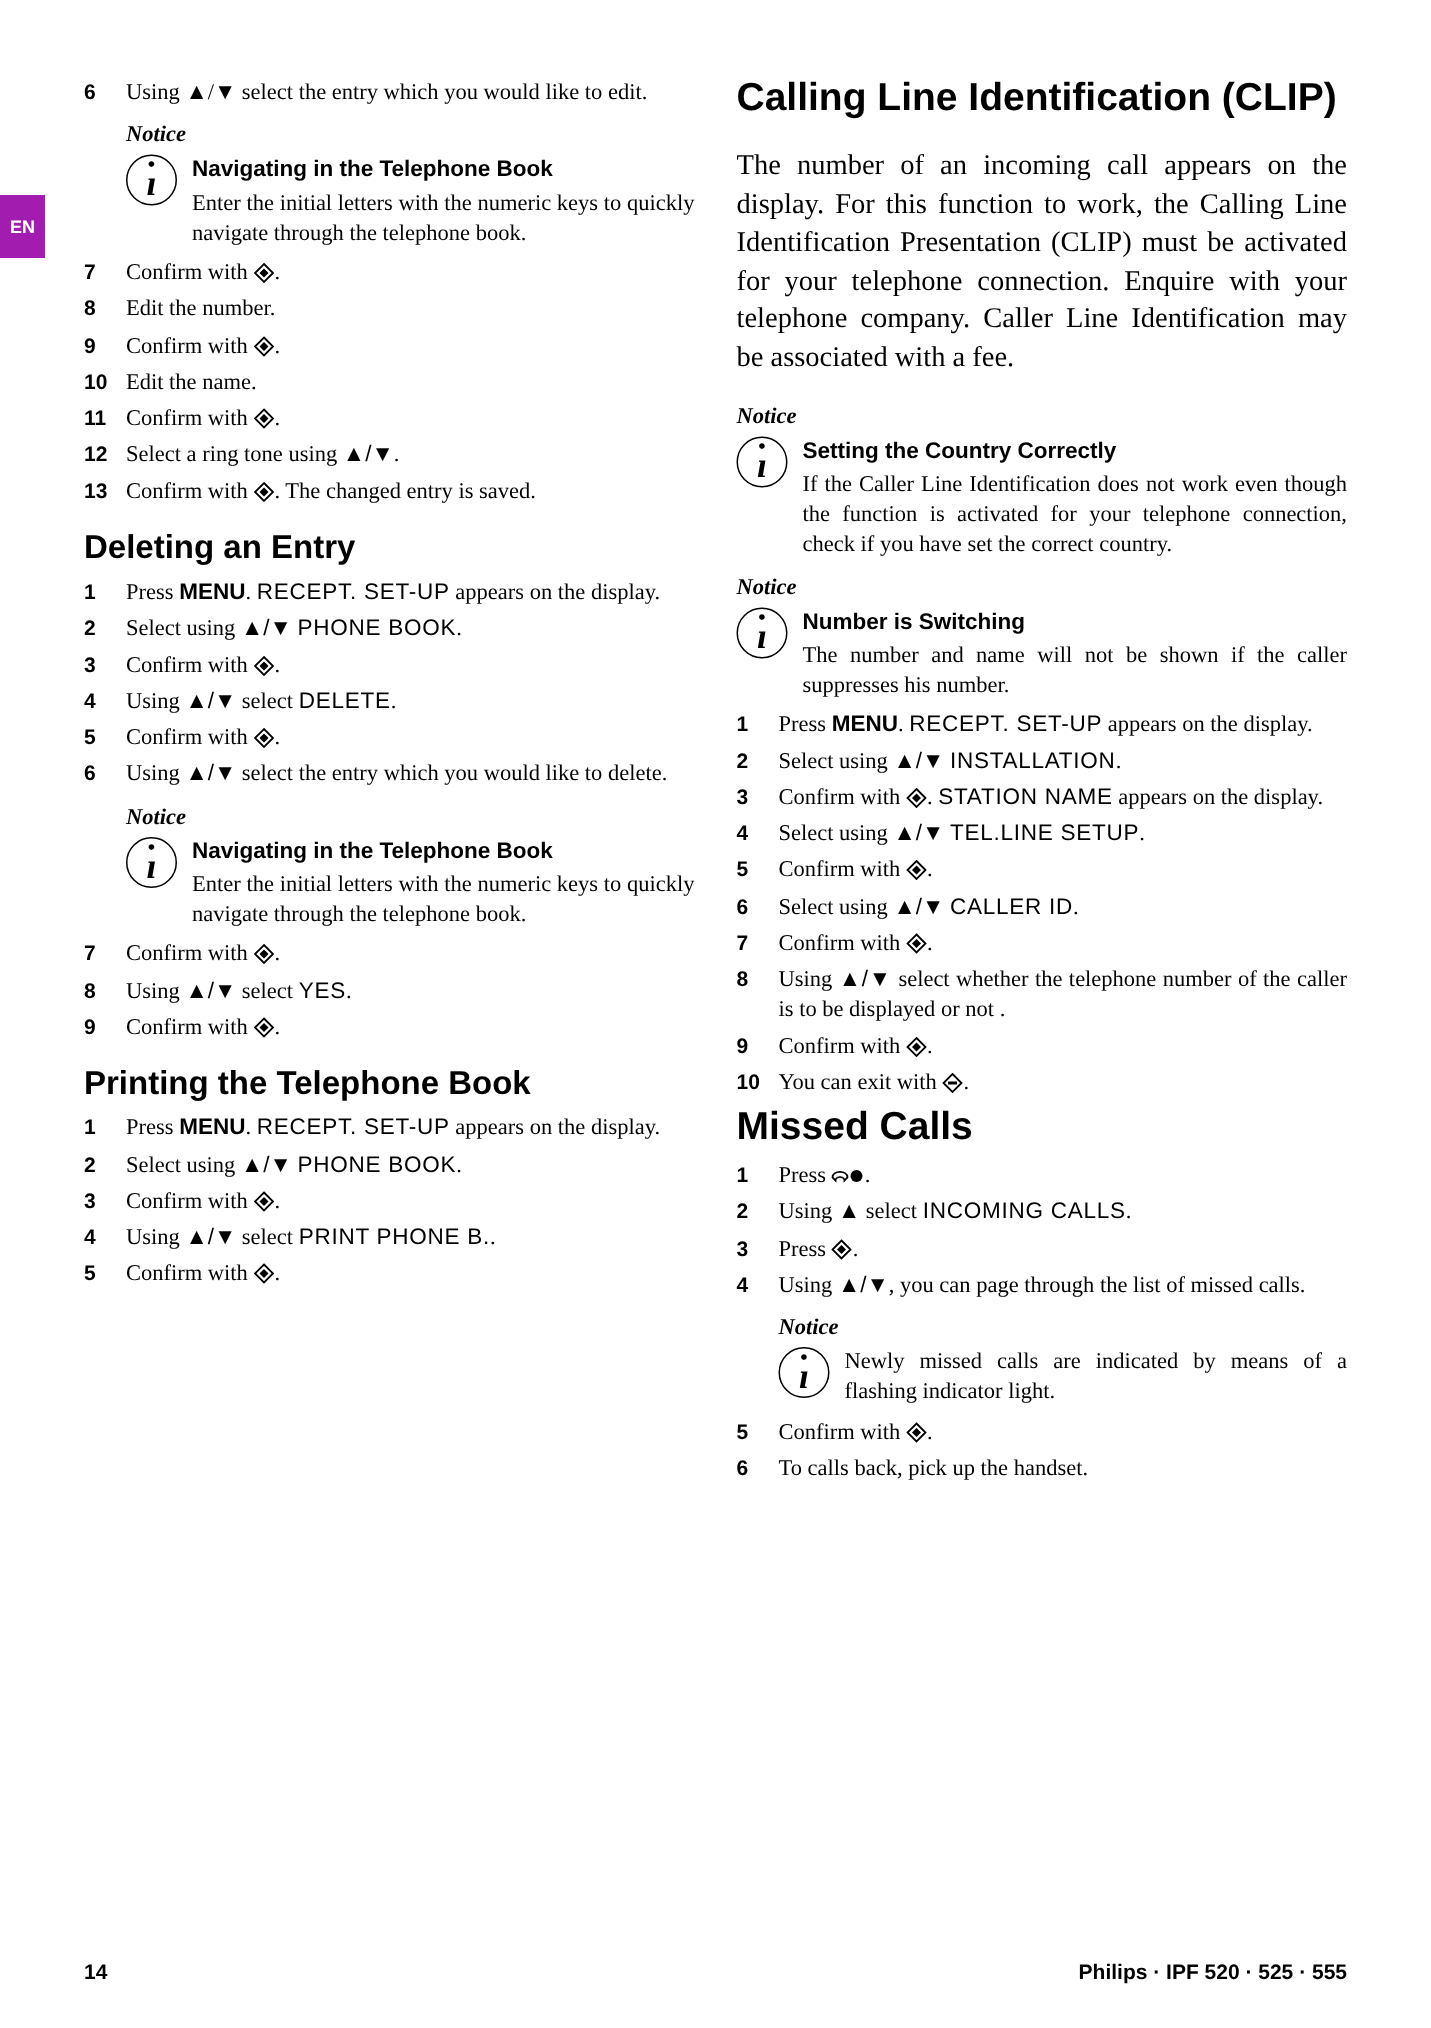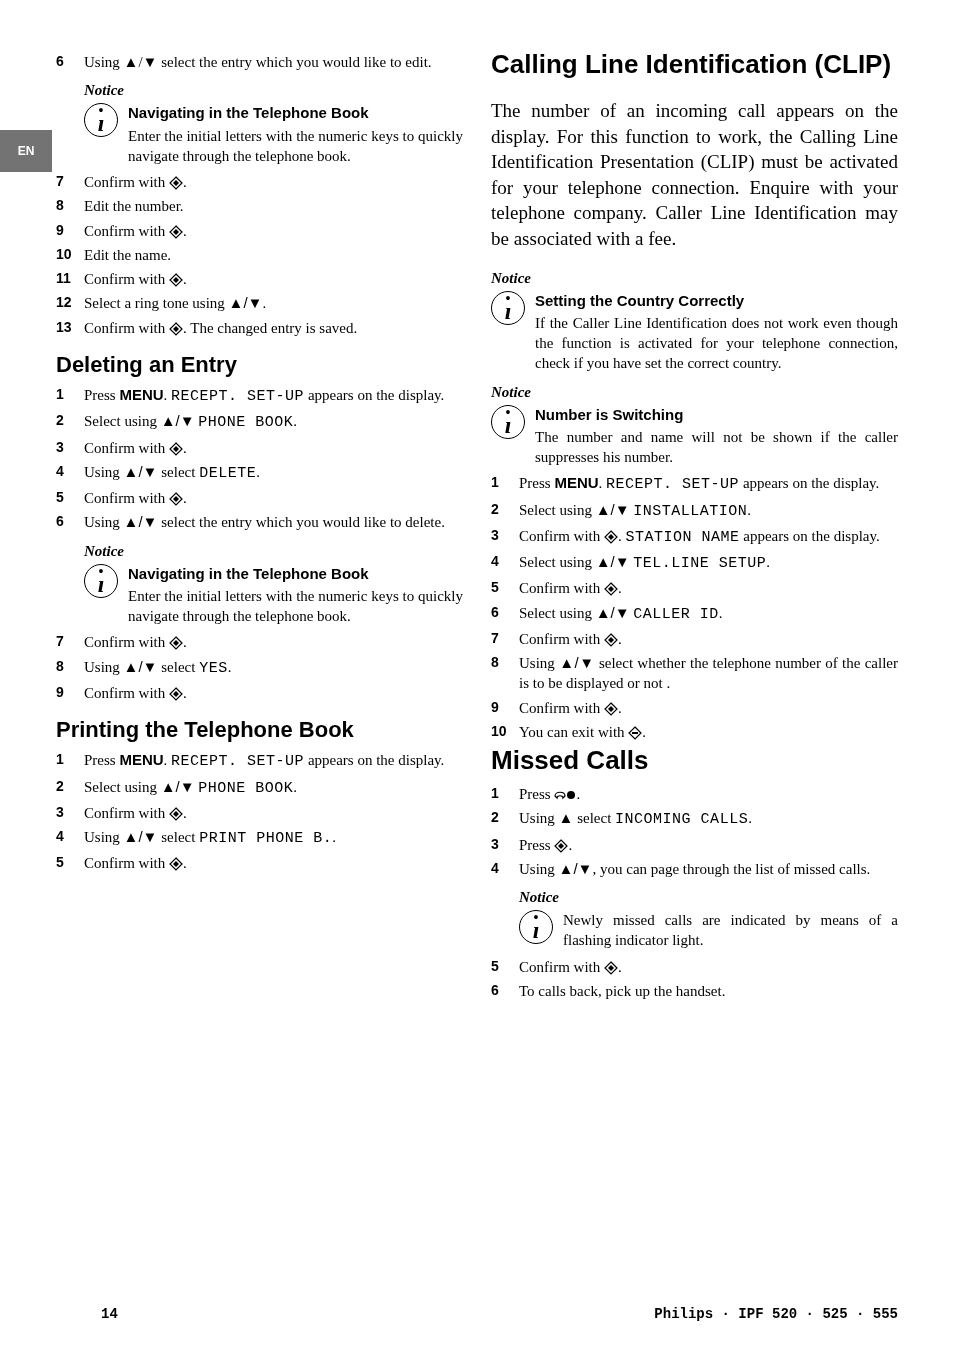--- a/index.html
+++ b/index.html
@@ -15,23 +15,23 @@
   .page {
     width: 954px;
     height: 1352px;
     position: relative;
     padding: 48px 56px 40px 56px;
   }
   .side-tab {
     position: absolute;
     left: 0;
     top: 130px;
-    width: 52px;
+    width: 30px;
     height: 42px;
-    background: #737373;
+    background: #a21caf;
     color: #fff;
     font-family: Arial, Helvetica, sans-serif;
     font-weight: bold;
     font-size: 12px;
     display: flex;
     align-items: center;
     justify-content: center;
   }
   .columns {
     display: flex;
@@ -128,21 +128,21 @@
     position: absolute;
     left: 0;
     top: 0;
     width: 22px;
     text-align: left;
     font-family: Arial, Helvetica, sans-serif;
     font-weight: 900;
     font-size: 14px;
   }
   .lcd {
-    font-family: Liberation Mono, monospace;
+    font-family: Liberation Sans, sans-serif;
     letter-spacing: 0.5px;
   }
   strong.menu {
     font-family: Arial, Helvetica, sans-serif;
     font-weight: 900;
   }
   .sym {
     font-family: Arial, sans-serif;
   }
   .submodel {
@@ -151,24 +151,23 @@
     font-size: 15px;
     margin: 6px 0 4px 0;
   }
   .footer {
     position: absolute;
     bottom: 30px;
     left: 56px;
     right: 56px;
     display: flex;
     justify-content: space-between;
-    font-family: Liberation Mono, monospace;
+    font-family: Liberation Sans, sans-serif;
     font-weight: 900;
     font-size: 14px;
-    margin-left: 45px;
   }
   svg.inline-icon { display: inline-block; vertical-align: -3px; }
 </style>
 </head>
 <body>
 
 <div class="page">
   <div class="side-tab">EN</div>
 
   <div class="columns">

